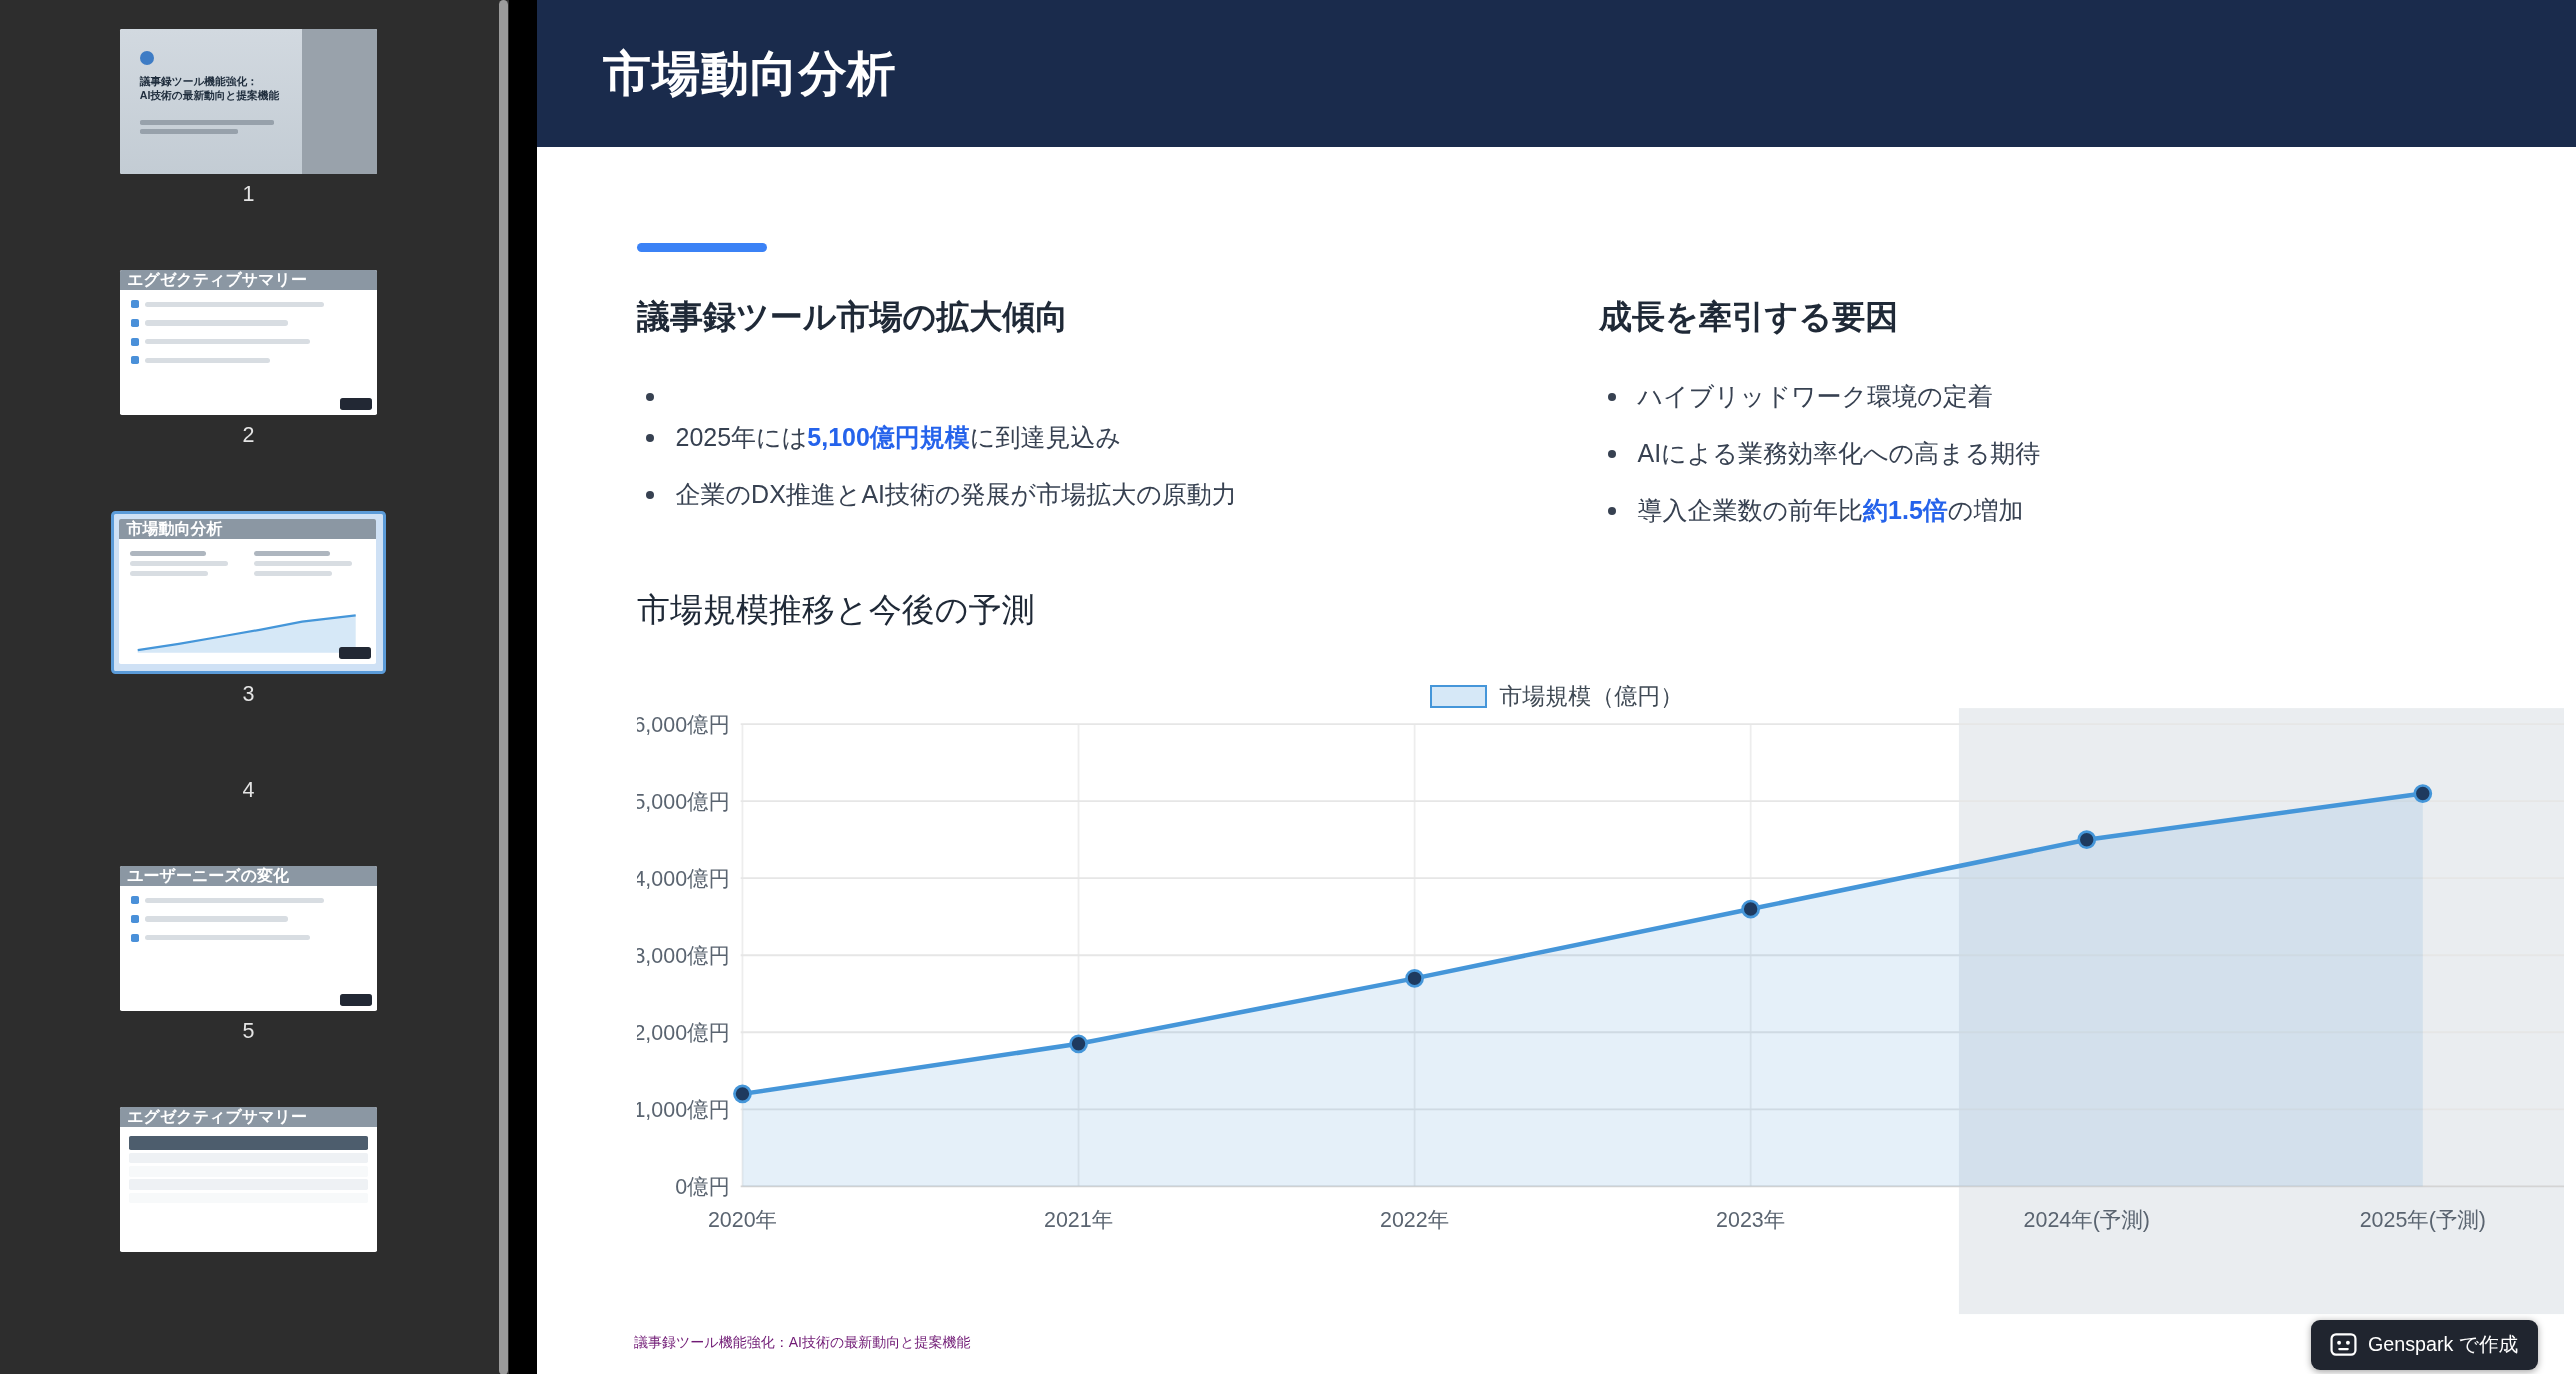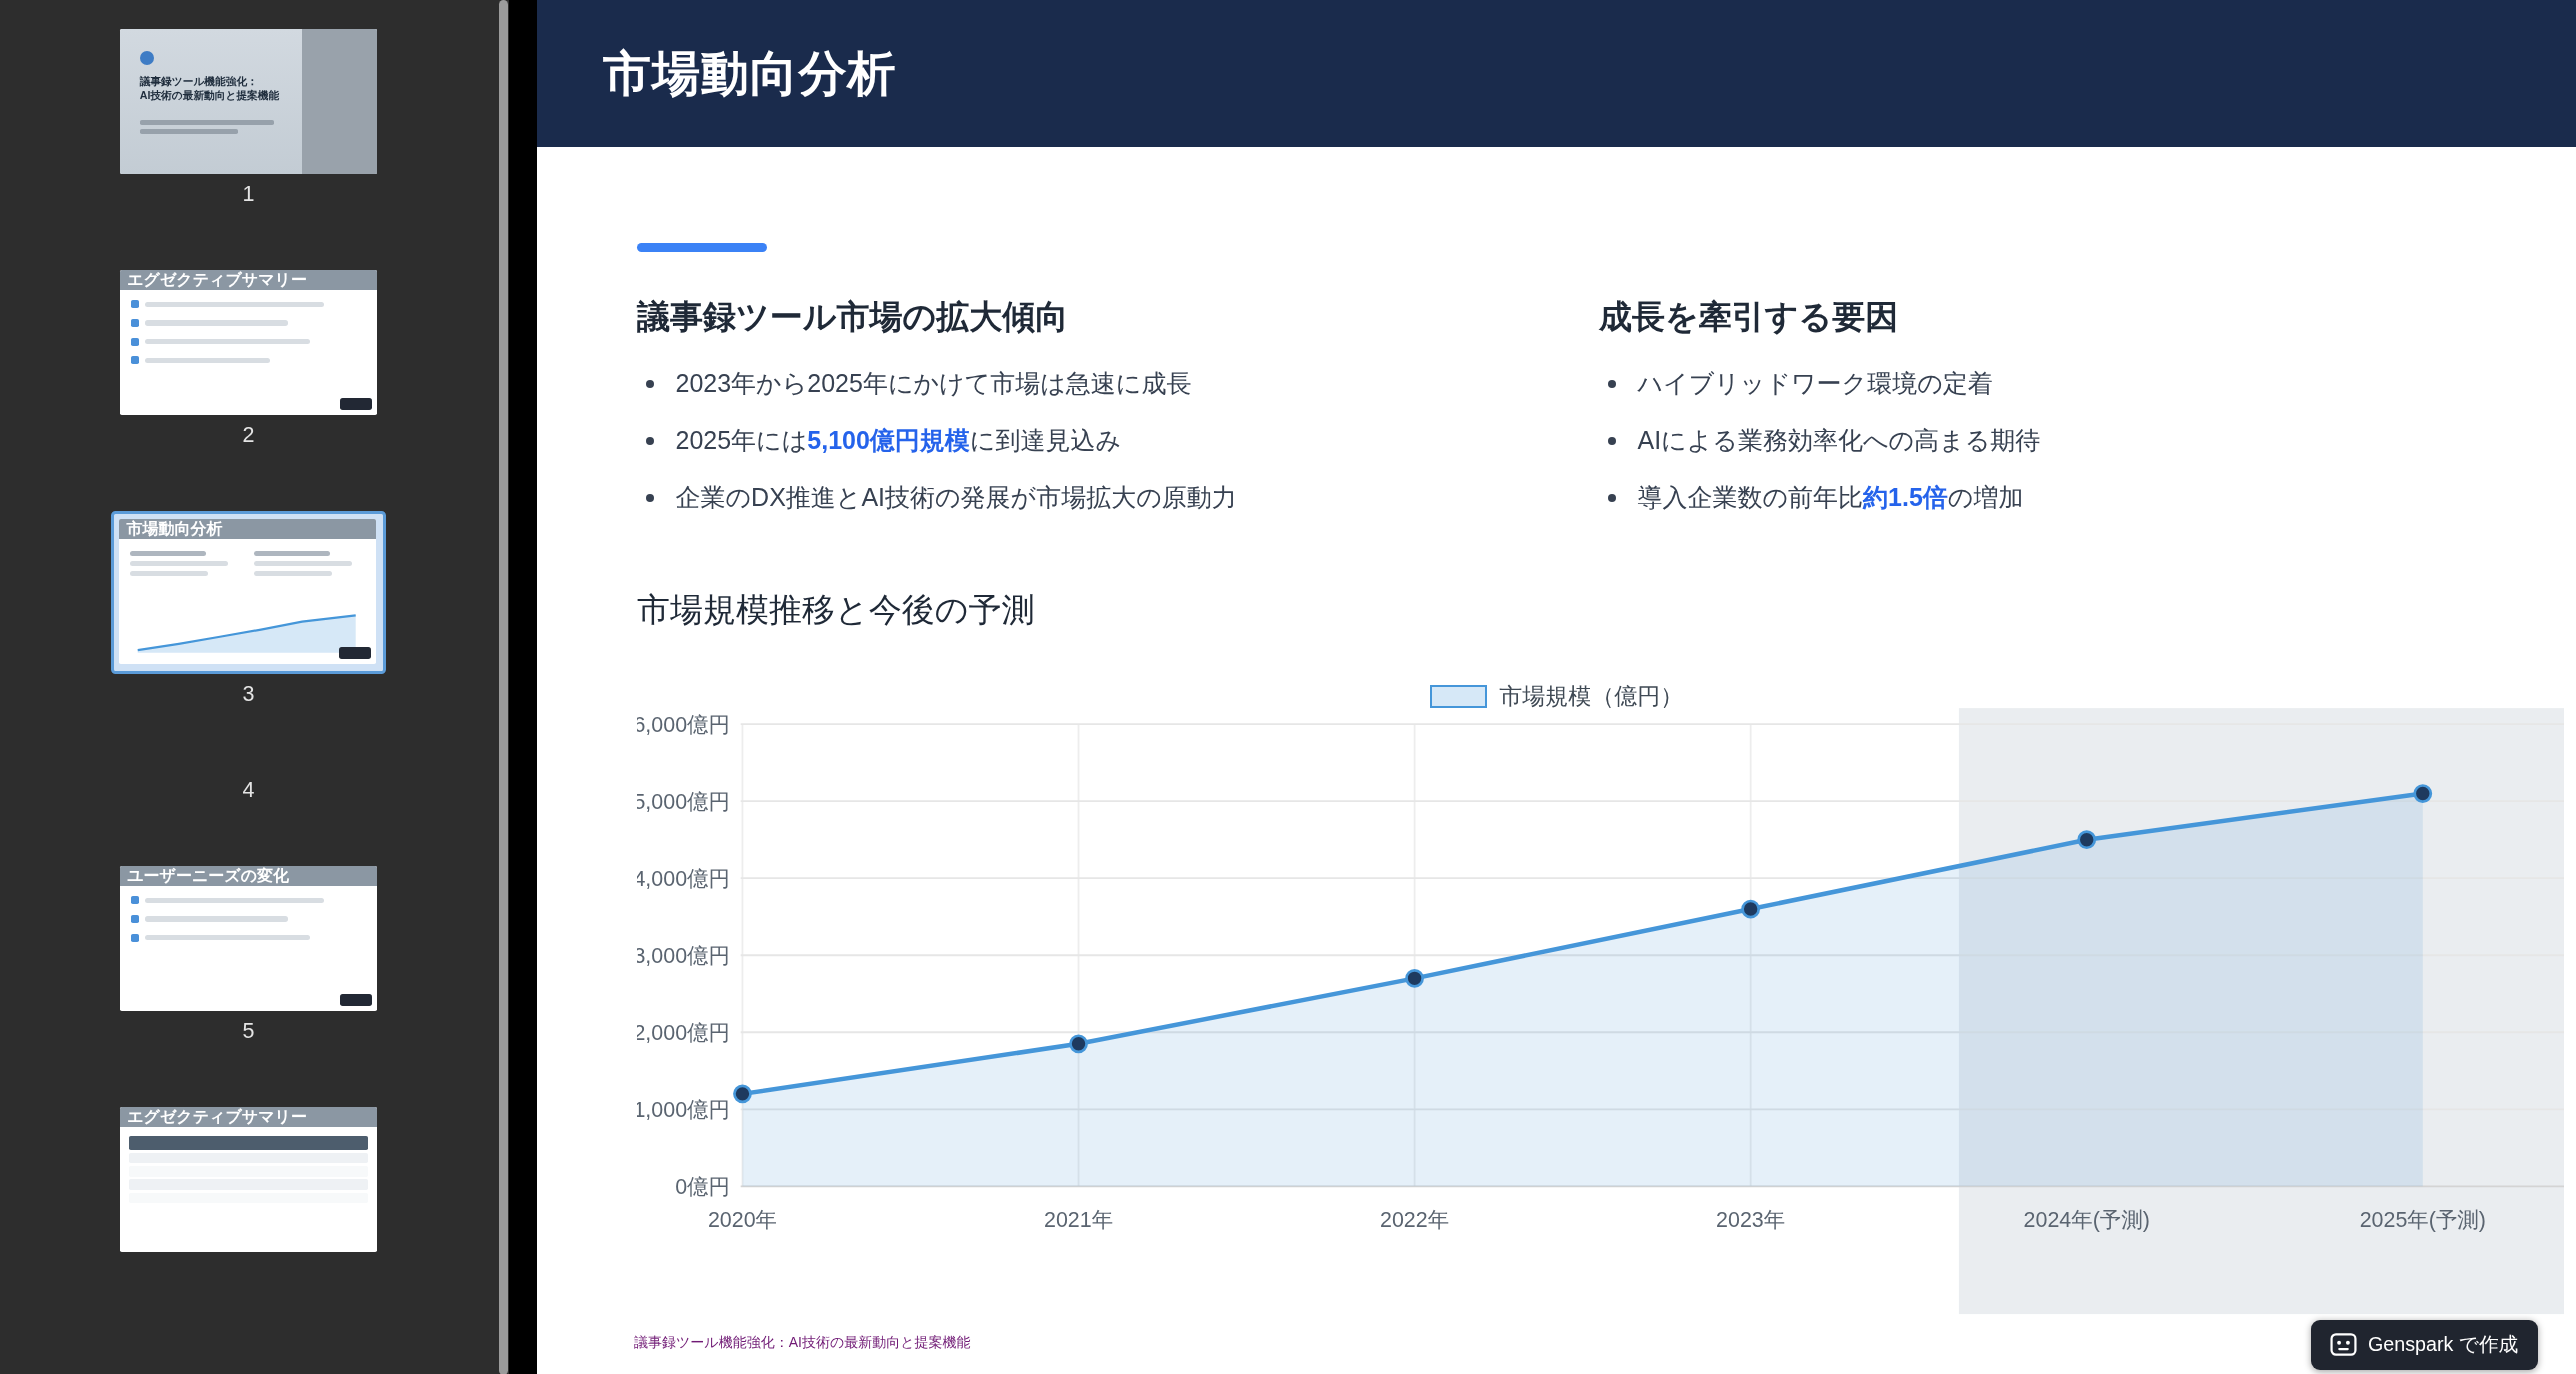--- a/index.html
+++ b/index.html
@@ -48,21 +48,21 @@
   .mt-sub2{top:100px;width:98px}
 
   
   .slide-area{position:absolute;left:537px;top:0;width:2039px;height:1375px;background:#fff}
   .slide-header{position:absolute;left:0;top:0;width:100%;height:147px;background:#1a2b4c;display:flex;align-items:center;padding-left:66px}
   .slide-header h1{color:#fff;font-size:48px;font-weight:700;letter-spacing:0.9px}
   .accent-bar{position:absolute;left:100px;top:243px;width:130px;height:9px;background:#3b82f6;border-radius:4.5px}
   .col{position:absolute;top:295px}
   .col-left{left:100px;width:943px}
   .col-right{left:1062px;width:921px}
-  .col h2{font-size:33px;color:#1f2937;font-weight:700;margin-bottom:23px}
+  .col h2{font-size:33px;color:#1f2937;font-weight:700;margin-bottom:36px}
   .bullets{list-style:none}
   .bullets li{display:flex;align-items:flex-start;margin-bottom:16px;font-size:25px;color:#374151;line-height:41px}
   .dot{width:8px;height:8px;border-radius:50%;background:#374151;margin:17px 21.5px 0 9px;flex:0 0 auto}
   .hl{color:#2563eb;font-weight:700}
   .chart-heading{position:absolute;left:100px;top:588px;font-size:33px;color:#1f2937;font-weight:400}
   .legend{position:absolute;left:0;top:681px;width:100%;display:flex;justify-content:center;align-items:center;gap:12.5px}
   .legend-swatch{width:57px;height:23px;background:#d6e8f7;border:2.7px solid #4596d9;display:inline-block}
   .legend-label{font-size:23px;color:#3f4954}
   #chart-svg{position:absolute;left:100px;top:708px;width:1927px;height:608px}
   #chart-svg text{font-size:24px;fill:#5a6470}
@@ -192,21 +192,20 @@
       <h1>市場動向分析</h1>
     </header>
 
     <div class="accent-bar"></div>
 
     <section class="col col-left">
       <h2>議事録ツール市場の拡大傾向</h2>
       <ul class="bullets" id="bullets-left">
           <li>
             <span class="dot"></span>
-            <span class="btext">2023年から2025年にかけて市場は急速に成長</span>
           </li>
           <li>
             <span class="dot"></span>
             <span class="btext">2025年には<strong class="hl">5,100億円規模</strong>に到達見込み</span>
           </li>
           <li>
             <span class="dot"></span>
             <span class="btext">企業のDX推進とAI技術の発展が市場拡大の原動力</span>
           </li>
         </ul>

